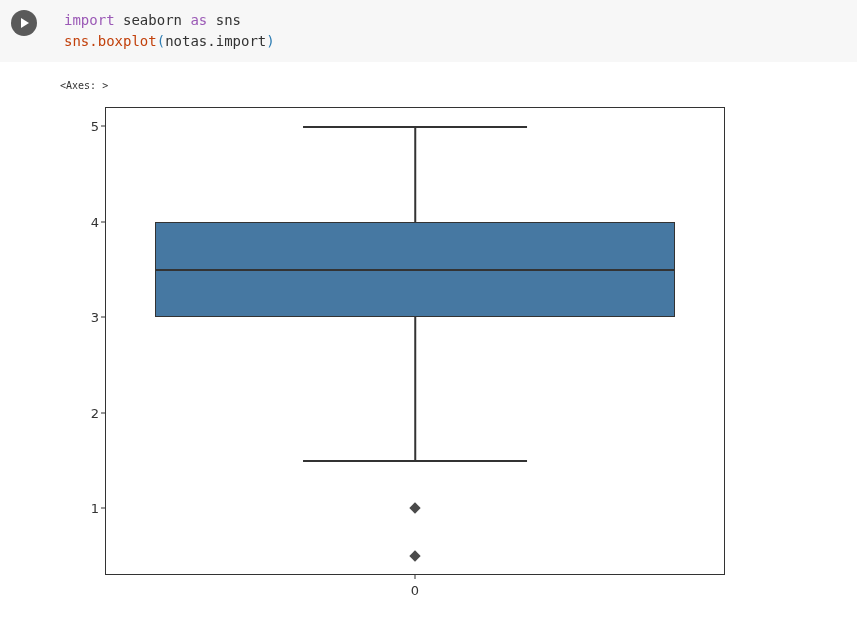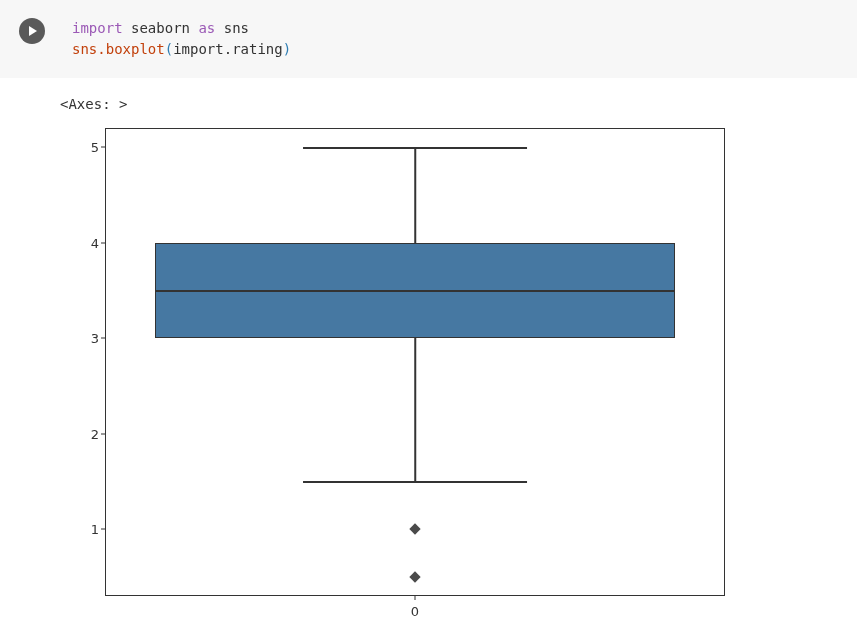--- a/index.html
+++ b/index.html
@@ -6,21 +6,21 @@
     body {
       font-family: monospace;
       background: #fff;
       width: 857px;
       height: 637px;
     }
     .cell-container {
       display: flex;
       align-items: flex-start;
       background: #f7f7f7;
-      padding: 8px;
+      padding: 0;
     }
     .run-button {
       width: 48px;
       height: 48px;
       display: flex;
       align-items: flex-start;
       justify-content: center;
       padding-top: 10px;
       cursor: pointer;
     }
@@ -54,21 +54,21 @@
     .kw2 { color: #9b59b6; }
     .id { color: #333; }
     .fn { color: #c2410c; }
     .paren { color: #2e7db3; }
     .output-area {
       padding: 18px 0 0 60px;
       background: #fff;
     }
     .output-text {
       font-family: 'Consolas', 'Monaco', monospace;
-      font-size: 14px;
+      font-size: 10px;
       color: #333;
       margin-bottom: 8px;
     }
     .chart-wrapper {
       position: relative;
       width: 680px;
       height: 510px;
       margin-left: 0;
     }
     .plot-area {
@@ -146,21 +146,21 @@
 <body>
 
 <div class="cell-container">
   <div class="run-button">
     <div class="run-icon">
       <div class="run-triangle"></div>
     </div>
   </div>
   <div class="code-area">
     <div class="code-line"><span class="kw">import</span><span class="id"> seaborn </span><span class="kw2">as</span><span class="id"> sns</span></div>
-    <div class="code-line"><span class="fn">sns.boxplot</span><span class="paren">(</span><span class="id">import.rating</span><span class="paren">)</span></div>
+    <div class="code-line"><span class="fn">sns.boxplot</span><span class="paren">(</span><span class="id">notas.import</span><span class="paren">)</span></div>
   </div>
 </div>
 
 <div class="output-area">
   <div class="output-text">&lt;Axes: &gt;</div>
   <div class="chart-wrapper">
     <div class="plot-area"></div>
     <div id="ticks-layer">
         <div class="y-tick" style="top: 409.143px;">1</div>
         <div class="y-tick-mark" style="top: 409.143px;"></div>

